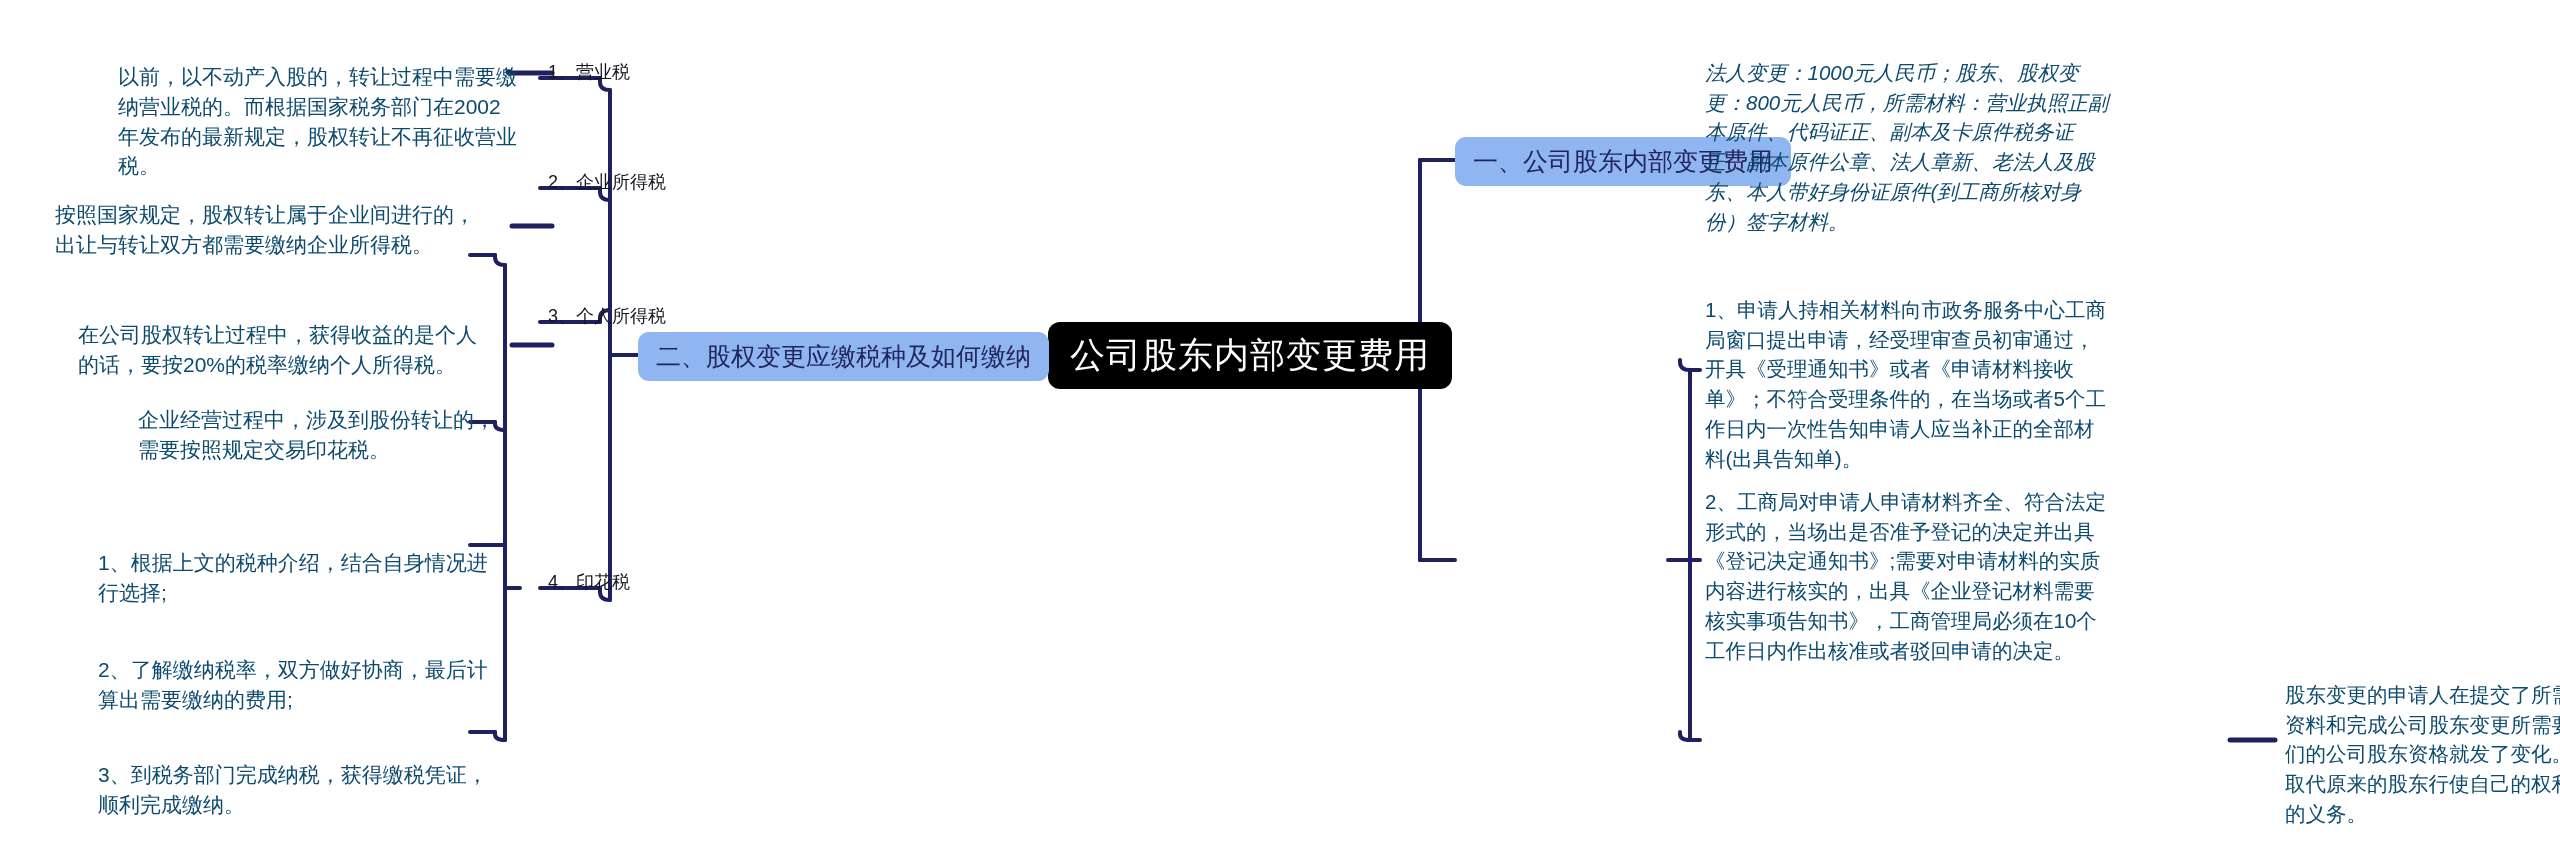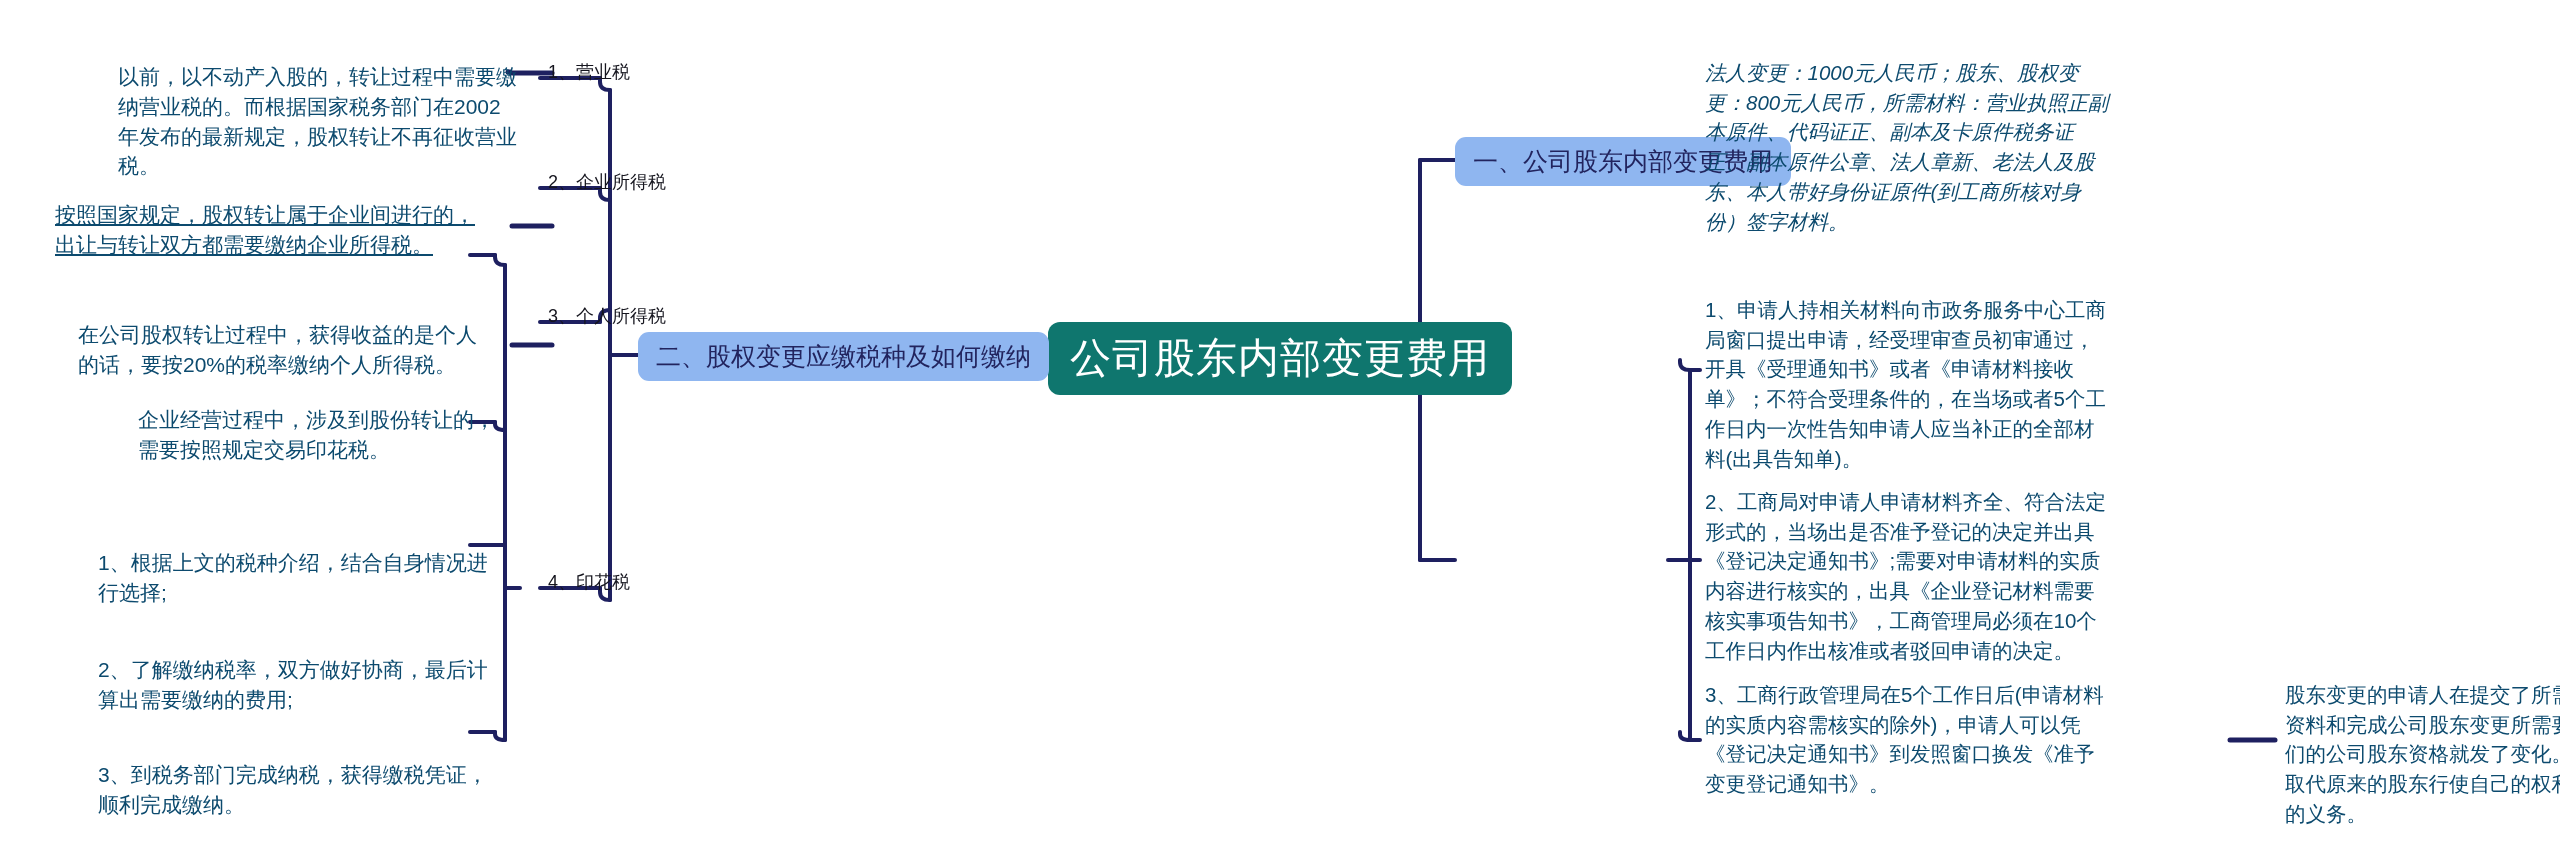--- a/index.html
+++ b/index.html
@@ -34,24 +34,24 @@
   
   .node {
     position: absolute;
     box-sizing: border-box;
     display: flex;
     align-items: center;
     justify-content: center;
   }
 
   .root-node {
-    background: #0f766e;
+    background: #000000;
     color: #ffffff;
     border-radius: 12px;
-    font-size: 41px;
+    font-size: 35px;
     letter-spacing: 1px;
     padding: 14px 22px;
     white-space: nowrap;
     line-height: 1.1;
   }
 
   .branch-node {
     background: #8fb6f0;
     color: #22245e;
     border-radius: 11px;
@@ -176,21 +176,21 @@
     <span>3、个人所得税</span>
   </div>
   <div class="topic-label" style="left:548px; top:572px;">
     <span>4、印花税</span>
   </div>
 
   <div class="leaf-text" style="left:118px; top:62px; width:400px;">
     <span>以前，以不动产入股的，转让过程中需要缴纳营业税的。而根据国家税务部门在2002年发布的最新规定，股权转让不再征收营业税。</span>
   </div>
 
-  <div class="leaf-text" style="left:55px; top:200px; width:420px;text-decoration:underline;">
+  <div class="leaf-text" style="left:55px; top:200px; width:420px;">
     <span>按照国家规定，股权转让属于企业间进行的，出让与转让双方都需要缴纳企业所得税。</span>
   </div>
 
   <div class="leaf-text" style="left:78px; top:320px; width:410px;">
     <span>在公司股权转让过程中，获得收益的是个人的话，要按20%的税率缴纳个人所得税。</span>
   </div>
 
   <div class="leaf-text" style="left:138px; top:405px; width:370px;">
     <span>企业经营过程中，涉及到股份转让的，需要按照规定交易印花税。</span>
   </div>
@@ -217,21 +217,18 @@
   </div>
 
   <div class="leaf-text right-col" style="left:1705px; top:295px; width:405px;">
     <span>1、申请人持相关材料向市政务服务中心工商局窗口提出申请，经受理审查员初审通过，开具《受理通知书》或者《申请材料接收单》；不符合受理条件的，在当场或者5个工作日内一次性告知申请人应当补正的全部材料(出具告知单)。</span>
   </div>
 
   <div class="leaf-text right-col" style="left:1705px; top:487px; width:405px;">
     <span>2、工商局对申请人申请材料齐全、符合法定形式的，当场出是否准予登记的决定并出具《登记决定通知书》;需要对申请材料的实质内容进行核实的，出具《企业登记材料需要核实事项告知书》，工商管理局必须在10个工作日内作出核准或者驳回申请的决定。</span>
   </div>
 
-  <div class="leaf-text right-col" style="left:1705px; top:680px; width:405px;">
-    <span>3、工商行政管理局在5个工作日后(申请材料的实质内容需核实的除外)，申请人可以凭《登记决定通知书》到发照窗口换发《准予变更登记通知书》。</span>
-  </div>
 
   <div class="leaf-text right-col" style="left:2285px; top:680px; width:400px;">
     <span>股东变更的申请人在提交了所需要的提交的资料和完成公司股东变更所需要的程序，我们的公司股东资格就发了变化。新的股东将取代原来的股东行使自己的权利和履行自己的义务。</span>
   </div>
 
 </div>
 
 </body></html>

